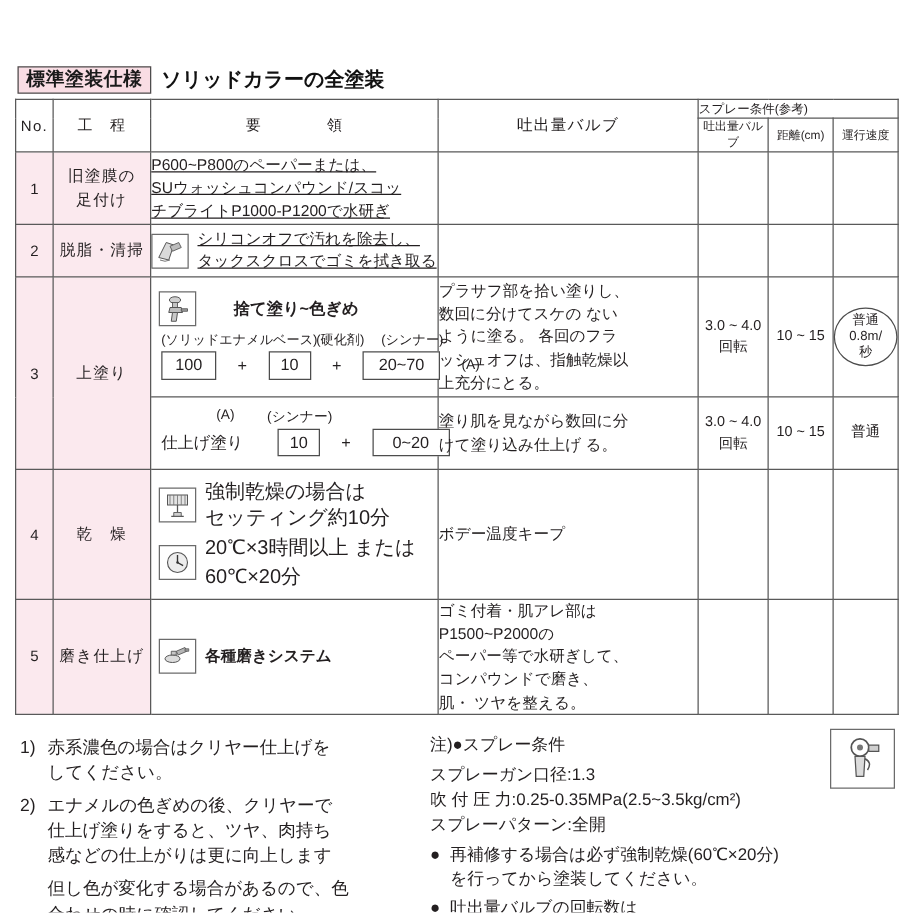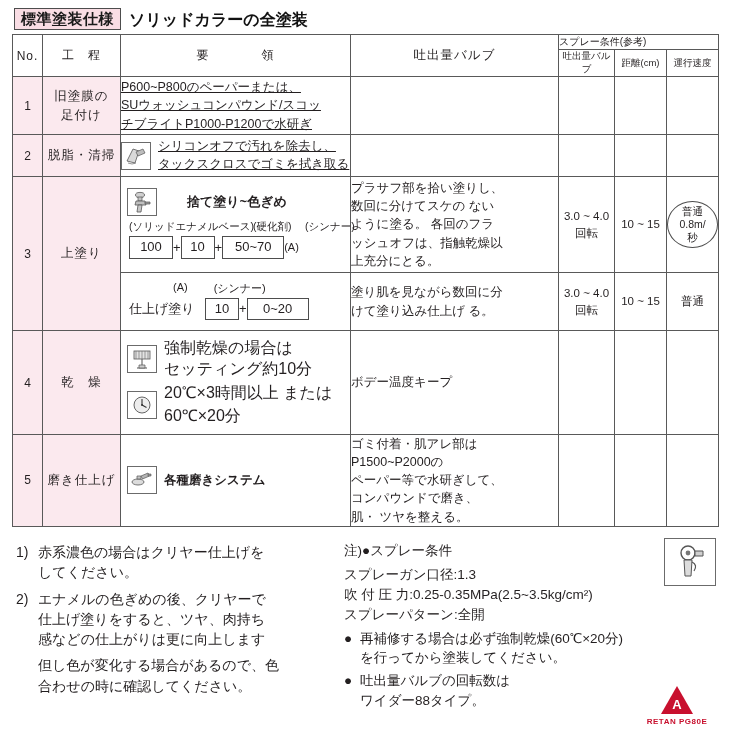--- a/index.html
+++ b/index.html
@@ -11,20 +11,21 @@
     color: #231f20;
     overflow: hidden;
   }
   .page { position: relative; width: 730px; height: 730px; }
 
   
   .title-row {
     display: flex; align-items: flex-end;
     padding: 4px 10px 4px 14px;
     height: 34px;
+    margin-top: 45px;
   }
   .title-badge {
     background: #f9dde4;
     border: 1px solid #4d4d4d;
     font-size: 15px;
     font-weight: bold;
     letter-spacing: 0.5px;
     padding: 2px 6px 3px 6px;
     line-height: 1;
     color: #1a1a1a;
@@ -99,21 +100,21 @@
   .icon-box svg { display:block; }
   .flexrow { display: flex; align-items: center; }
   .flexrow .txt { font-size: 12.5px; line-height: 1.4; }
 
   
   .mix-wrap { padding: 4px 6px 6px 6px; }
   .mix-label-row {
     display: flex; align-items: flex-end; gap: 4px;
     font-size: 10.5px; margin: 4px 0 2px 2px; white-space: nowrap;
   }
-  .mix-row { display: flex; align-items: center; gap: 0; margin-left: 2px; }
+  .mix-row { display: flex; align-items: center; gap: 17px; margin-left: 2px; }
   .box {
     border: 1px solid #4d4d4d;
     background: #ffffff;
     min-width: 44px;
     text-align: center;
     font-size: 13px;
     padding: 3px 4px;
     line-height: 1.1;
   }
   .box.w60 { min-width: 62px; }
@@ -273,21 +274,21 @@
           <div class="mix-label-row">
             <span style="min-width:120px">(ソリッドエナメルベース)</span>
             <span style="min-width:48px">(硬化剤)</span>
             <span>(シンナー)</span>
           </div>
           <div class="mix-row">
             <span class="box">100</span>
             <span class="plus">+</span>
             <span class="box w34">10</span>
             <span class="plus">+</span>
-            <span class="box w60">50~70</span>
+            <span class="box w60">20~70</span>
             <span class="tail">(A)</span>
           </div>
         </div>
       </td>
       <td class="cell-point white" style="white-space:pre-line">プラサフ部を拾い塗りし、
 数回に分けてスケの ない
 ように塗る。 各回のフラ
 ッシュオフは、指触乾燥以
 上充分にとる。</td>
       <td class="cell-num white" style="white-space:pre-line">3.0 ~ 4.0

